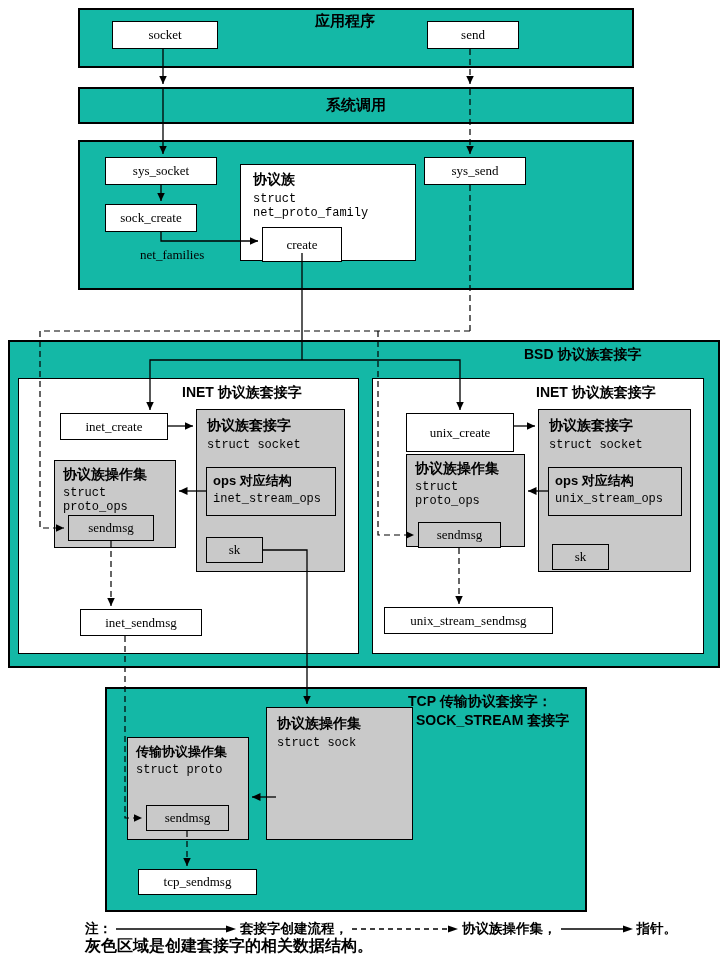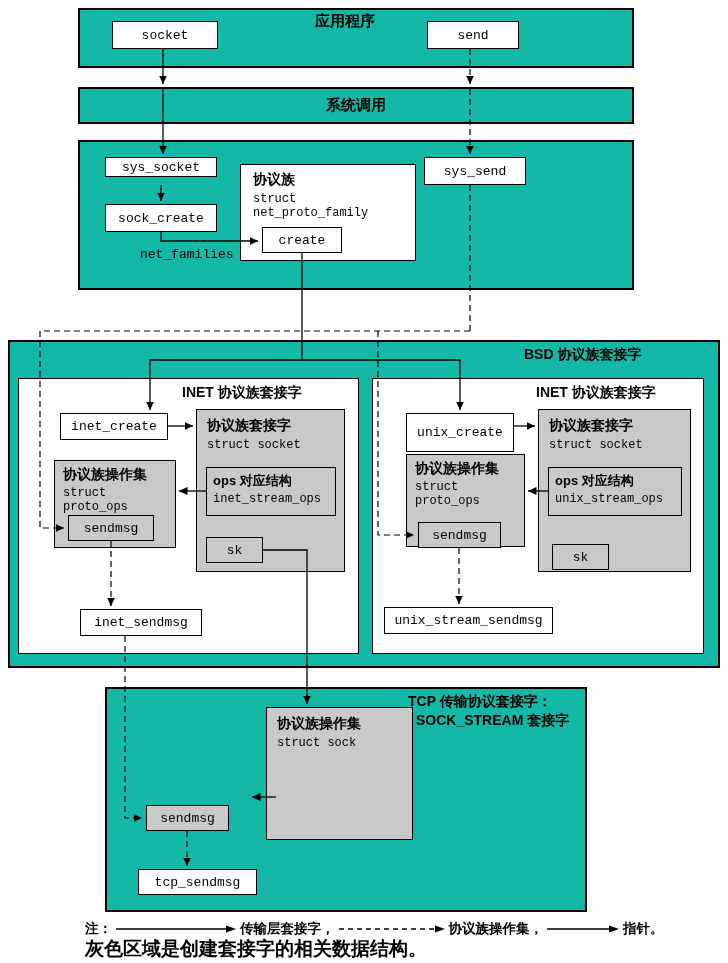--- a/index.html
+++ b/index.html
@@ -4,21 +4,21 @@
 <style>
   html,body{margin:0;padding:0;background:#fff;}
   #canvas{position:relative;width:728px;height:963px;background:#ffffff;overflow:hidden;
           font-family:"Liberation Sans","DejaVu Sans",sans-serif;}
   .abs{position:absolute;box-sizing:border-box;}
   .b1{border:1px solid #000;background:#fff;}
   .b15{border:1.5px solid #000;background:#fff;}
   .b2{border:2px solid #000;background:#14b8a6;}
   .gray{background:#c9c9c9;}
   .cc{display:flex;align-items:center;justify-content:center;}
-  .code{font-family:Liberation Mono, monospace;font-size:13px;color:#000;}
+  .code{font-family:Liberation Serif, serif;font-size:13px;color:#000;}
   .code-s{font-family:"Liberation Mono","DejaVu Sans Mono",monospace;font-size:12px;color:#000;}
   .cn{font-family:"Liberation Sans","DejaVu Sans",sans-serif;font-weight:700;font-size:14px;color:#000;}
   .cn15{font-size:15px;}
   .block{display:block;}
   #overlay{position:absolute;left:0;top:0;z-index:50;pointer-events:none;}
   .legend-row{display:flex;align-items:center;gap:4px;font-weight:700;font-size:13.5px;}
   .legend-row svg{display:block;}
 </style>
 </head>
 <body>
@@ -26,29 +26,29 @@
 <div id="canvas">
 
   <div class="abs b2" style="left:78px;top:8px;width:556px;height:60px"></div>
   <div class="abs b15 cc code" style="left:112px;top:21px;width:106px;height:28px">socket</div>
   <div class="abs cn cn15" style="left:255px;top:12px;width:120px;text-align:right">应用程序</div>
   <div class="abs b15 cc code" style="left:427px;top:21px;width:92px;height:28px">send</div>
 
   <div class="abs b2 cc cn cn15" style="left:78px;top:87px;width:556px;height:37px">系统调用</div>
 
   <div class="abs b2" style="left:78px;top:140px;width:556px;height:150px"></div>
-  <div class="abs b1 cc code" style="left:105px;top:157px;width:112px;height:20px">sys_socket</div>
-  <div class="abs b1 cc code" style="left:105px;top:204px;width:112px;height:28px">sock_create</div>
+  <div class="abs b1 cc code" style="left:105px;top:157px;width:112px;height:28px">sys_socket</div>
+  <div class="abs b1 cc code" style="left:105px;top:204px;width:92px;height:28px">sock_create</div>
   <div class="abs code" style="left:140px;top:247px">net_families</div>
 
   <div class="abs b15" style="left:240px;top:164px;width:176px;height:97px">
     <span class="cn block" style="padding:6px 0 0 12px">协议族</span>
     <span class="code-s block" style="padding:3px 0 0 12px">struct net_proto_family</span>
   </div>
-  <div class="abs b1 cc code" style="left:262px;top:227px;width:80px;height:26px">create</div>
+  <div class="abs b1 cc code" style="left:262px;top:227px;width:80px;height:35px">create</div>
 
   <div class="abs b1 cc code" style="left:424px;top:157px;width:102px;height:28px">sys_send</div>
 
   <div class="abs b2" style="left:8px;top:340px;width:712px;height:328px"></div>
   <div class="abs cn" style="left:524px;top:346px">BSD 协议族套接字</div>
 
   <div class="abs b15" style="left:18px;top:378px;width:341px;height:276px"></div>
   <div class="abs cn" style="left:182px;top:384px">INET 协议族套接字</div>
 
   <div class="abs b1 cc code" style="left:60px;top:413px;width:108px;height:27px">inet_create</div>
@@ -96,43 +96,47 @@
 
   <div class="abs b2" style="left:105px;top:687px;width:482px;height:225px"></div>
   <div class="abs cn" style="left:408px;top:693px">TCP 传输协议套接字：</div>
   <div class="abs cn" style="left:416px;top:712px">SOCK_STREAM 套接字</div>
 
   <div class="abs b1 gray" style="left:266px;top:707px;width:147px;height:133px">
     <span class="cn block" style="padding:7px 0 0 10px">协议族操作集</span>
     <span class="code-s block" style="padding:3px 0 0 10px">struct sock</span>
   </div>
 
+  <div class="abs b1 gray" style="left:127px;top:737px;width:122px;height:103px">
+    <span class="cn block" style="padding:5px 0 0 8px;font-size:13px">传输协议操作集</span>
+    <span class="code-s block" style="padding:2px 0 0 8px">struct proto</span>
+  </div>
   <div class="abs b1 gray cc code" style="left:146px;top:805px;width:83px;height:26px">sendmsg</div>
 
   <div class="abs b1 cc code" style="left:138px;top:869px;width:119px;height:26px">tcp_sendmsg</div>
 
   <div class="abs legend-row" style="left:85px;top:920px">
     <span>注：</span>
     <svg width="120" height="10">
       <line x1="0" y1="5" x2="110" y2="5" stroke="#000" stroke-width="1.4"></line>
       <polygon points="110,1.5 120,5 110,8.5" fill="#000"></polygon>
     </svg>
-    <span>传输层套接字，</span>
+    <span>套接字创建流程，</span>
     <svg width="106" height="10">
       <line x1="0" y1="5" x2="96" y2="5" stroke="#000" stroke-width="1.4" stroke-dasharray="5 4"></line>
       <polygon points="96,1.5 106,5 96,8.5" fill="#000"></polygon>
     </svg>
     <span>协议族操作集，</span>
     <svg width="72" height="10">
       <line x1="0" y1="5" x2="62" y2="5" stroke="#000" stroke-width="1.4"></line>
       <polygon points="62,1.5 72,5 62,8.5" fill="#000"></polygon>
     </svg>
     <span>指针。</span>
   </div>
-  <div class="abs cn" style="left:85px;top:936px;font-size:19px">灰色区域是创建套接字的相关数据结构。</div>
+  <div class="abs cn" style="left:85px;top:936px;font-size:16px">灰色区域是创建套接字的相关数据结构。</div>
 
   <svg id="overlay" width="728" height="963">
     <defs>
       <marker id="arr" markerUnits="userSpaceOnUse" markerWidth="10" markerHeight="9" refX="8.5" refY="4" orient="auto">
         <path d="M0,0 L8.5,4 L0,8 Z" fill="#000"></path>
       </marker>
     </defs>
     <g stroke="#000" stroke-width="1.3" fill="none">
 
       <path d="M163,49 V84" marker-end="url(#arr)"></path>

